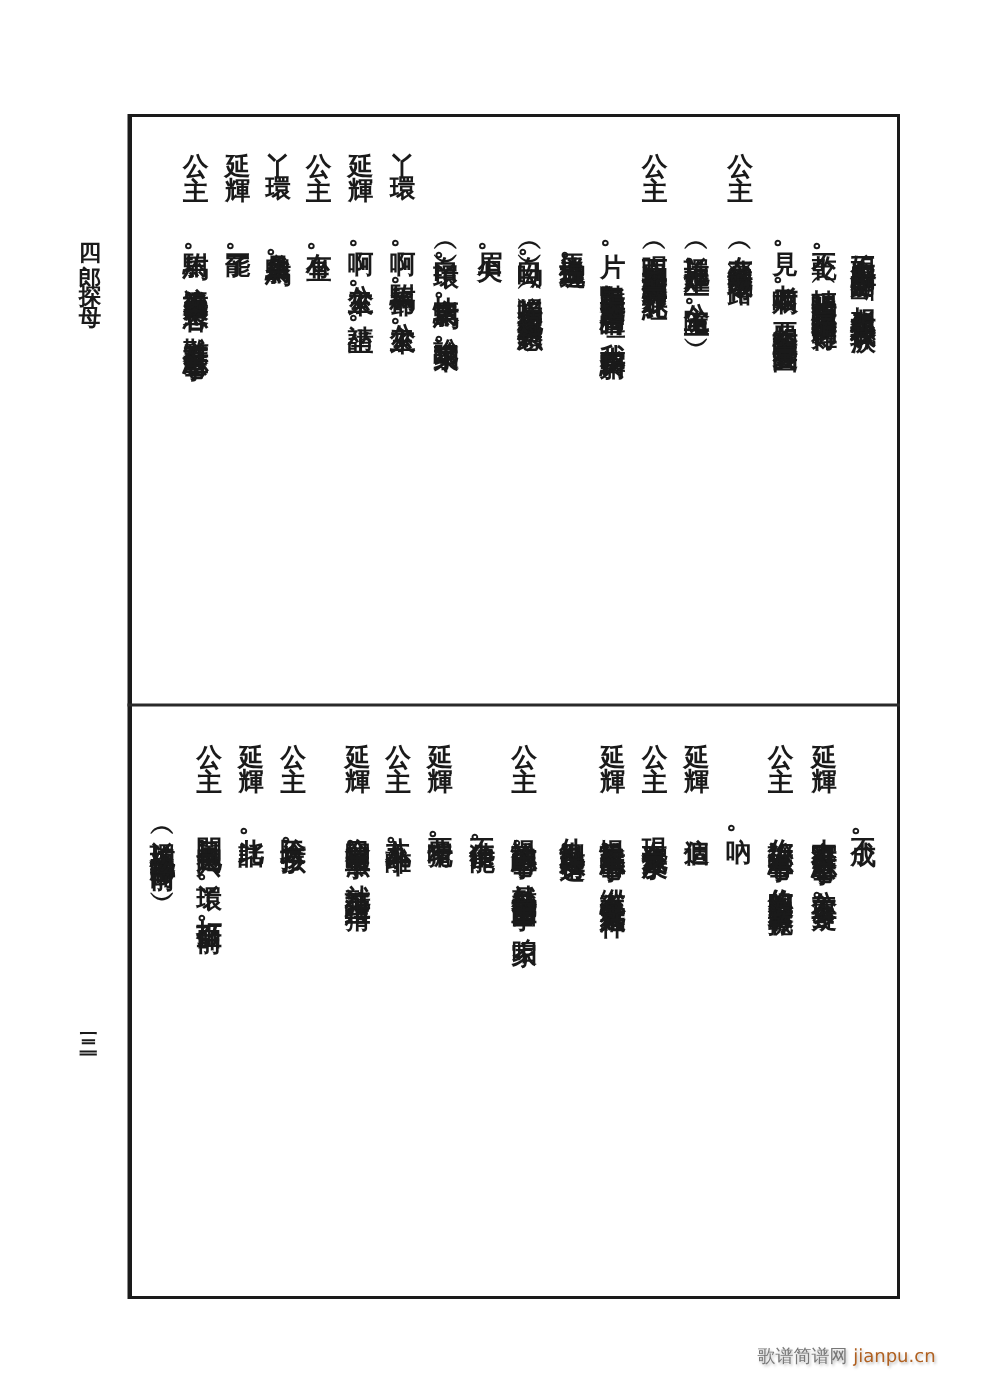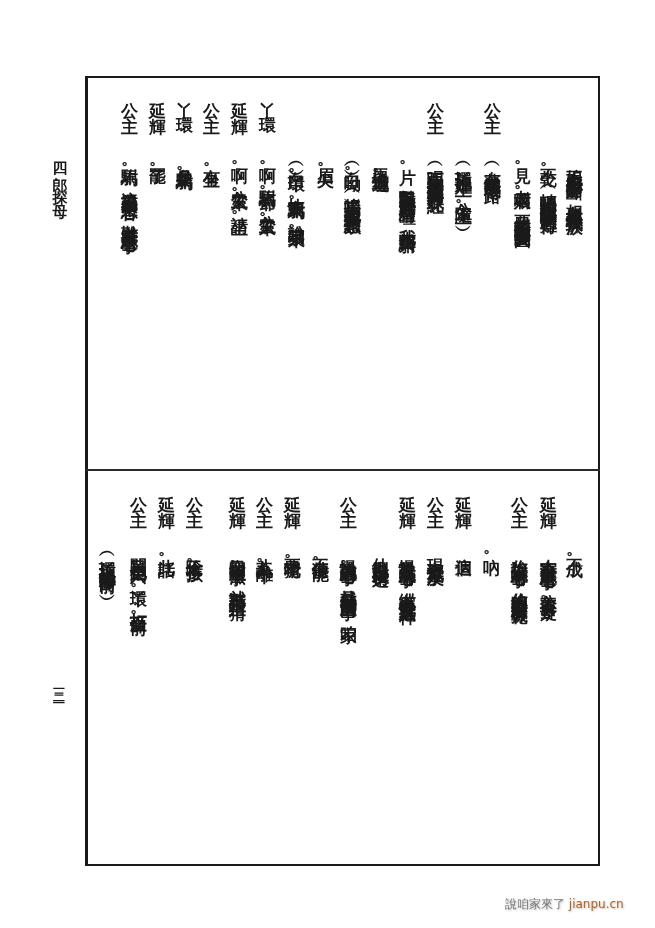--- a/index.html
+++ b/index.html
@@ -84,15 +84,15 @@
     <div class="speaker" style="left: 184px; top: 482px;">公主</div>
     <div class="col" style="left: 184px; top: 545px;">陰天打孩子。</div>
     <div class="speaker" style="left: 156px; top: 482px;">延輝</div>
     <div class="col" style="left: 156px; top: 545px;">此話。</div>
     <div class="speaker" style="left: 128px; top: 482px;">公主</div>
     <div class="col" style="left: 128px; top: 545px;">閑只也是閑只。丫環。打坐面前。</div>
     <div class="col" style="left: 97px; top: 545px;">（丫環把坐位略移向前。）</div>
   </div>
 
 <div class="watermark">
-  <span>說咱家來了</span>
+  <span>歌谱简谱网</span>
   <span class="en">jianpu.cn</span>
 </div>
 
 </body></html>

